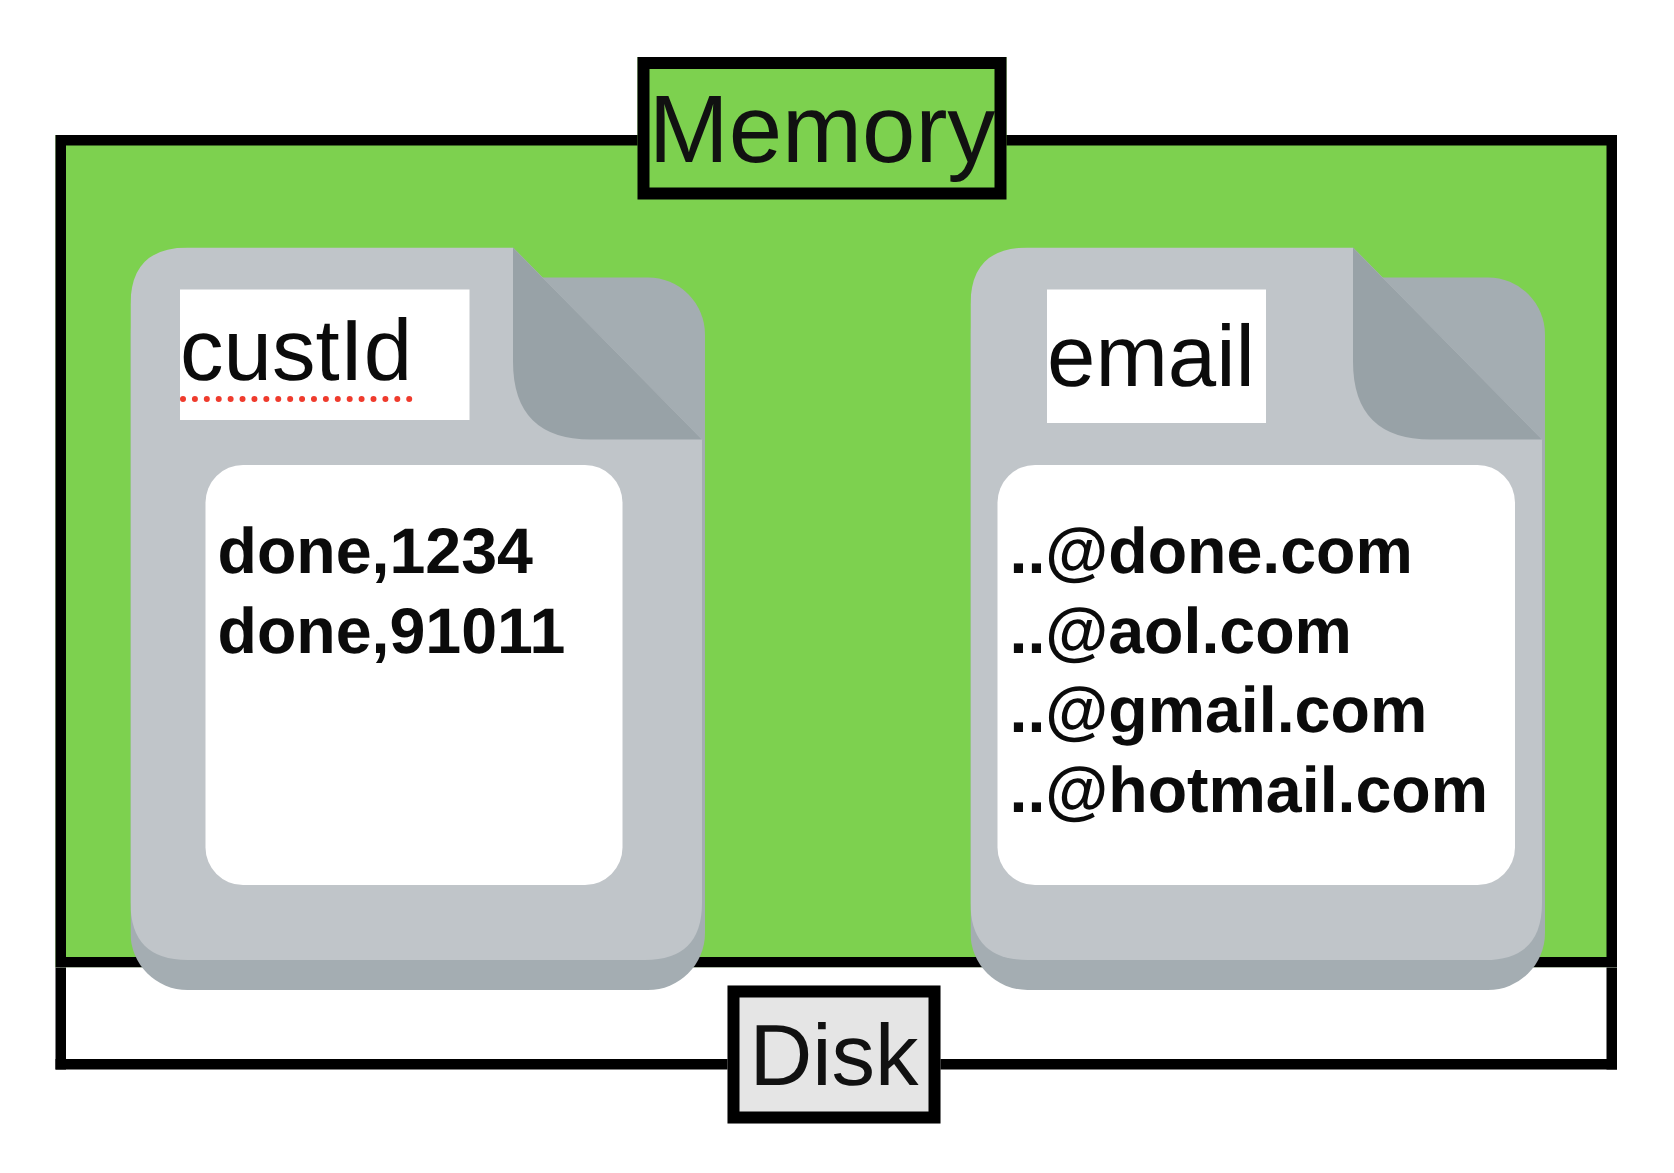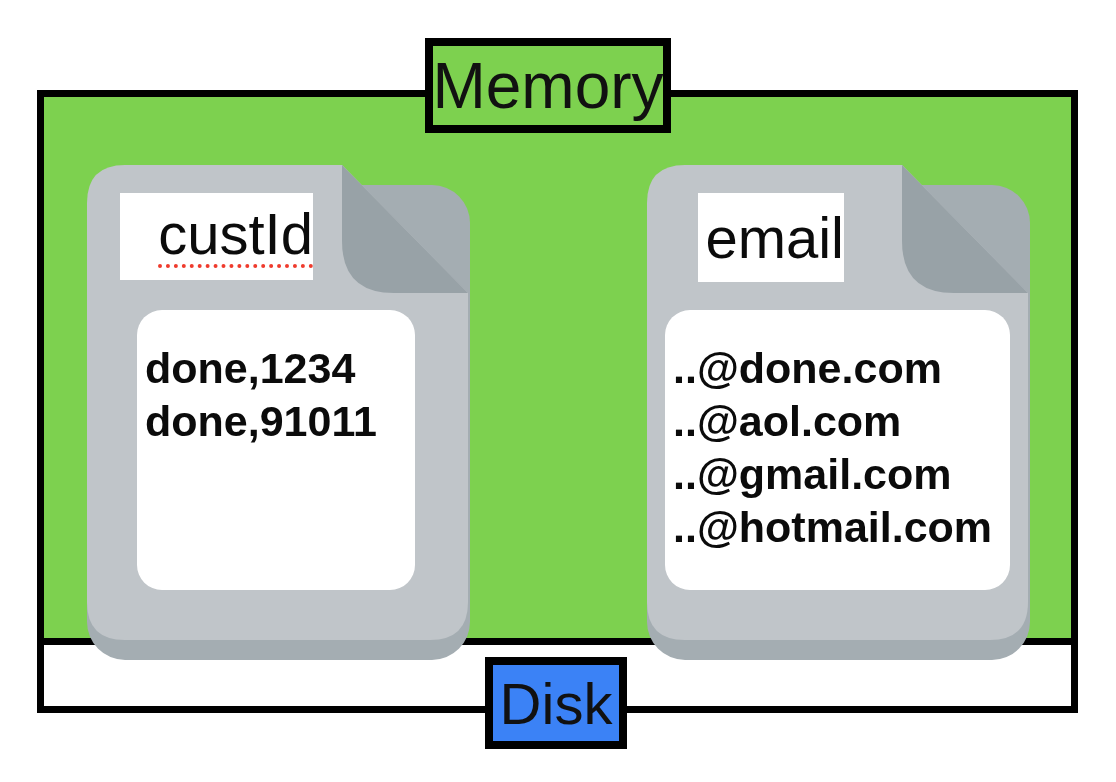--- a/index.html
+++ b/index.html
@@ -37,41 +37,41 @@
     color:#111;
     z-index:3;
   }
   .memory-label{
     left:425px;top:38px;width:246px;height:95px;
     background:var(--memory_green,#7dd14f);
     font-size:64px;
   }
   .disk-label{
     left:485px;top:657px;width:142px;height:92px;
-    background:#3b82f6;
+    background:#e5e5e5;
     font-size:58px;
   }
 
   
   .file-icon{
     position:absolute;top:165px;width:383px;height:495px;
     z-index:2;
   }
   .file-icon svg{position:absolute;left:0;top:0;display:block;}
   .file-custid{left:87px;}
   .file-email{left:647px;}
 
   .icon-shadow{fill:var(--file_shadow_gray,#a4adb2);}
   .icon-body{fill:var(--file_body_gray,#c0c5c9);}
   .icon-fold{fill:var(--file_fold_gray,#98a2a7);}
 
   .file-label{
     position:absolute;
     background:#fff;
-    display:flex;align-items:center;justify-content:flex-end;
+    display:flex;align-items:center;justify-content:flex-start;
     font-size:58px;color:#0b0b0b;
   }
   .custid-label{left:33px;top:28px;width:193px;height:87px;}
   .email-label{left:51px;top:28px;width:146px;height:89px;}
   .spellcheck{
     border-bottom:4px dotted var(--spellcheck_red,#ef3b2d);
     padding-bottom:1px;
     line-height:1;
   }
 

